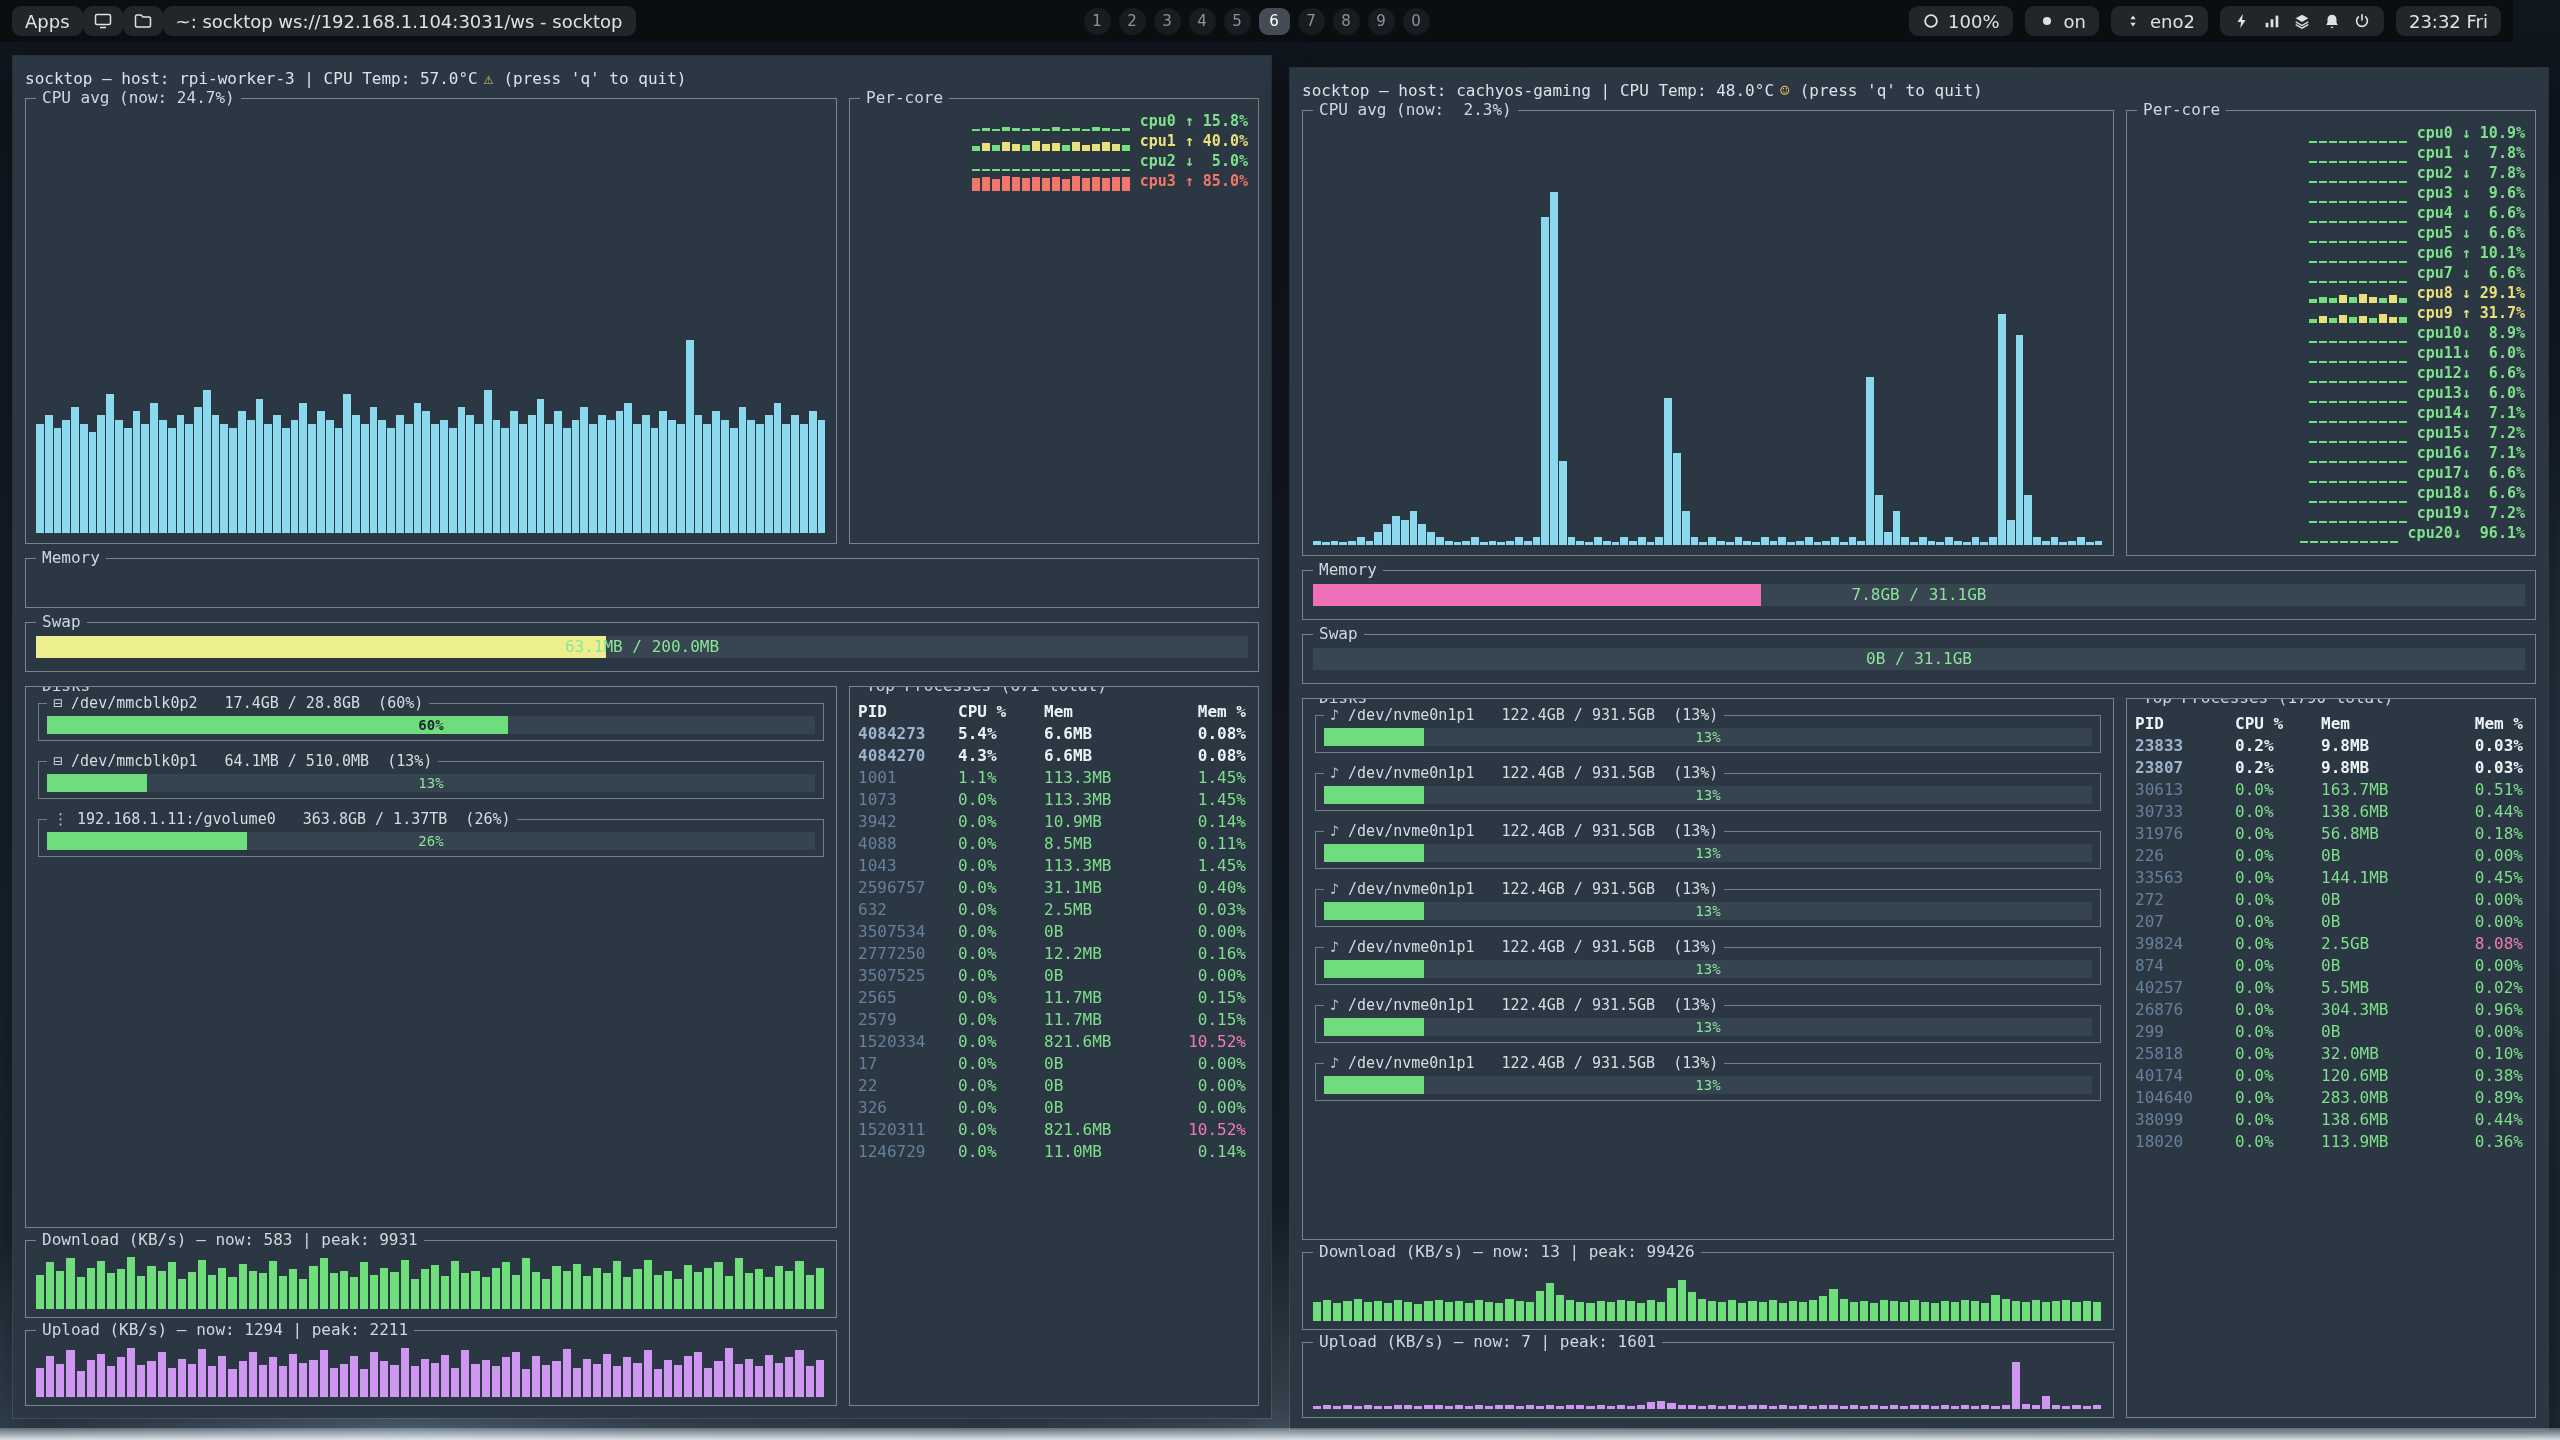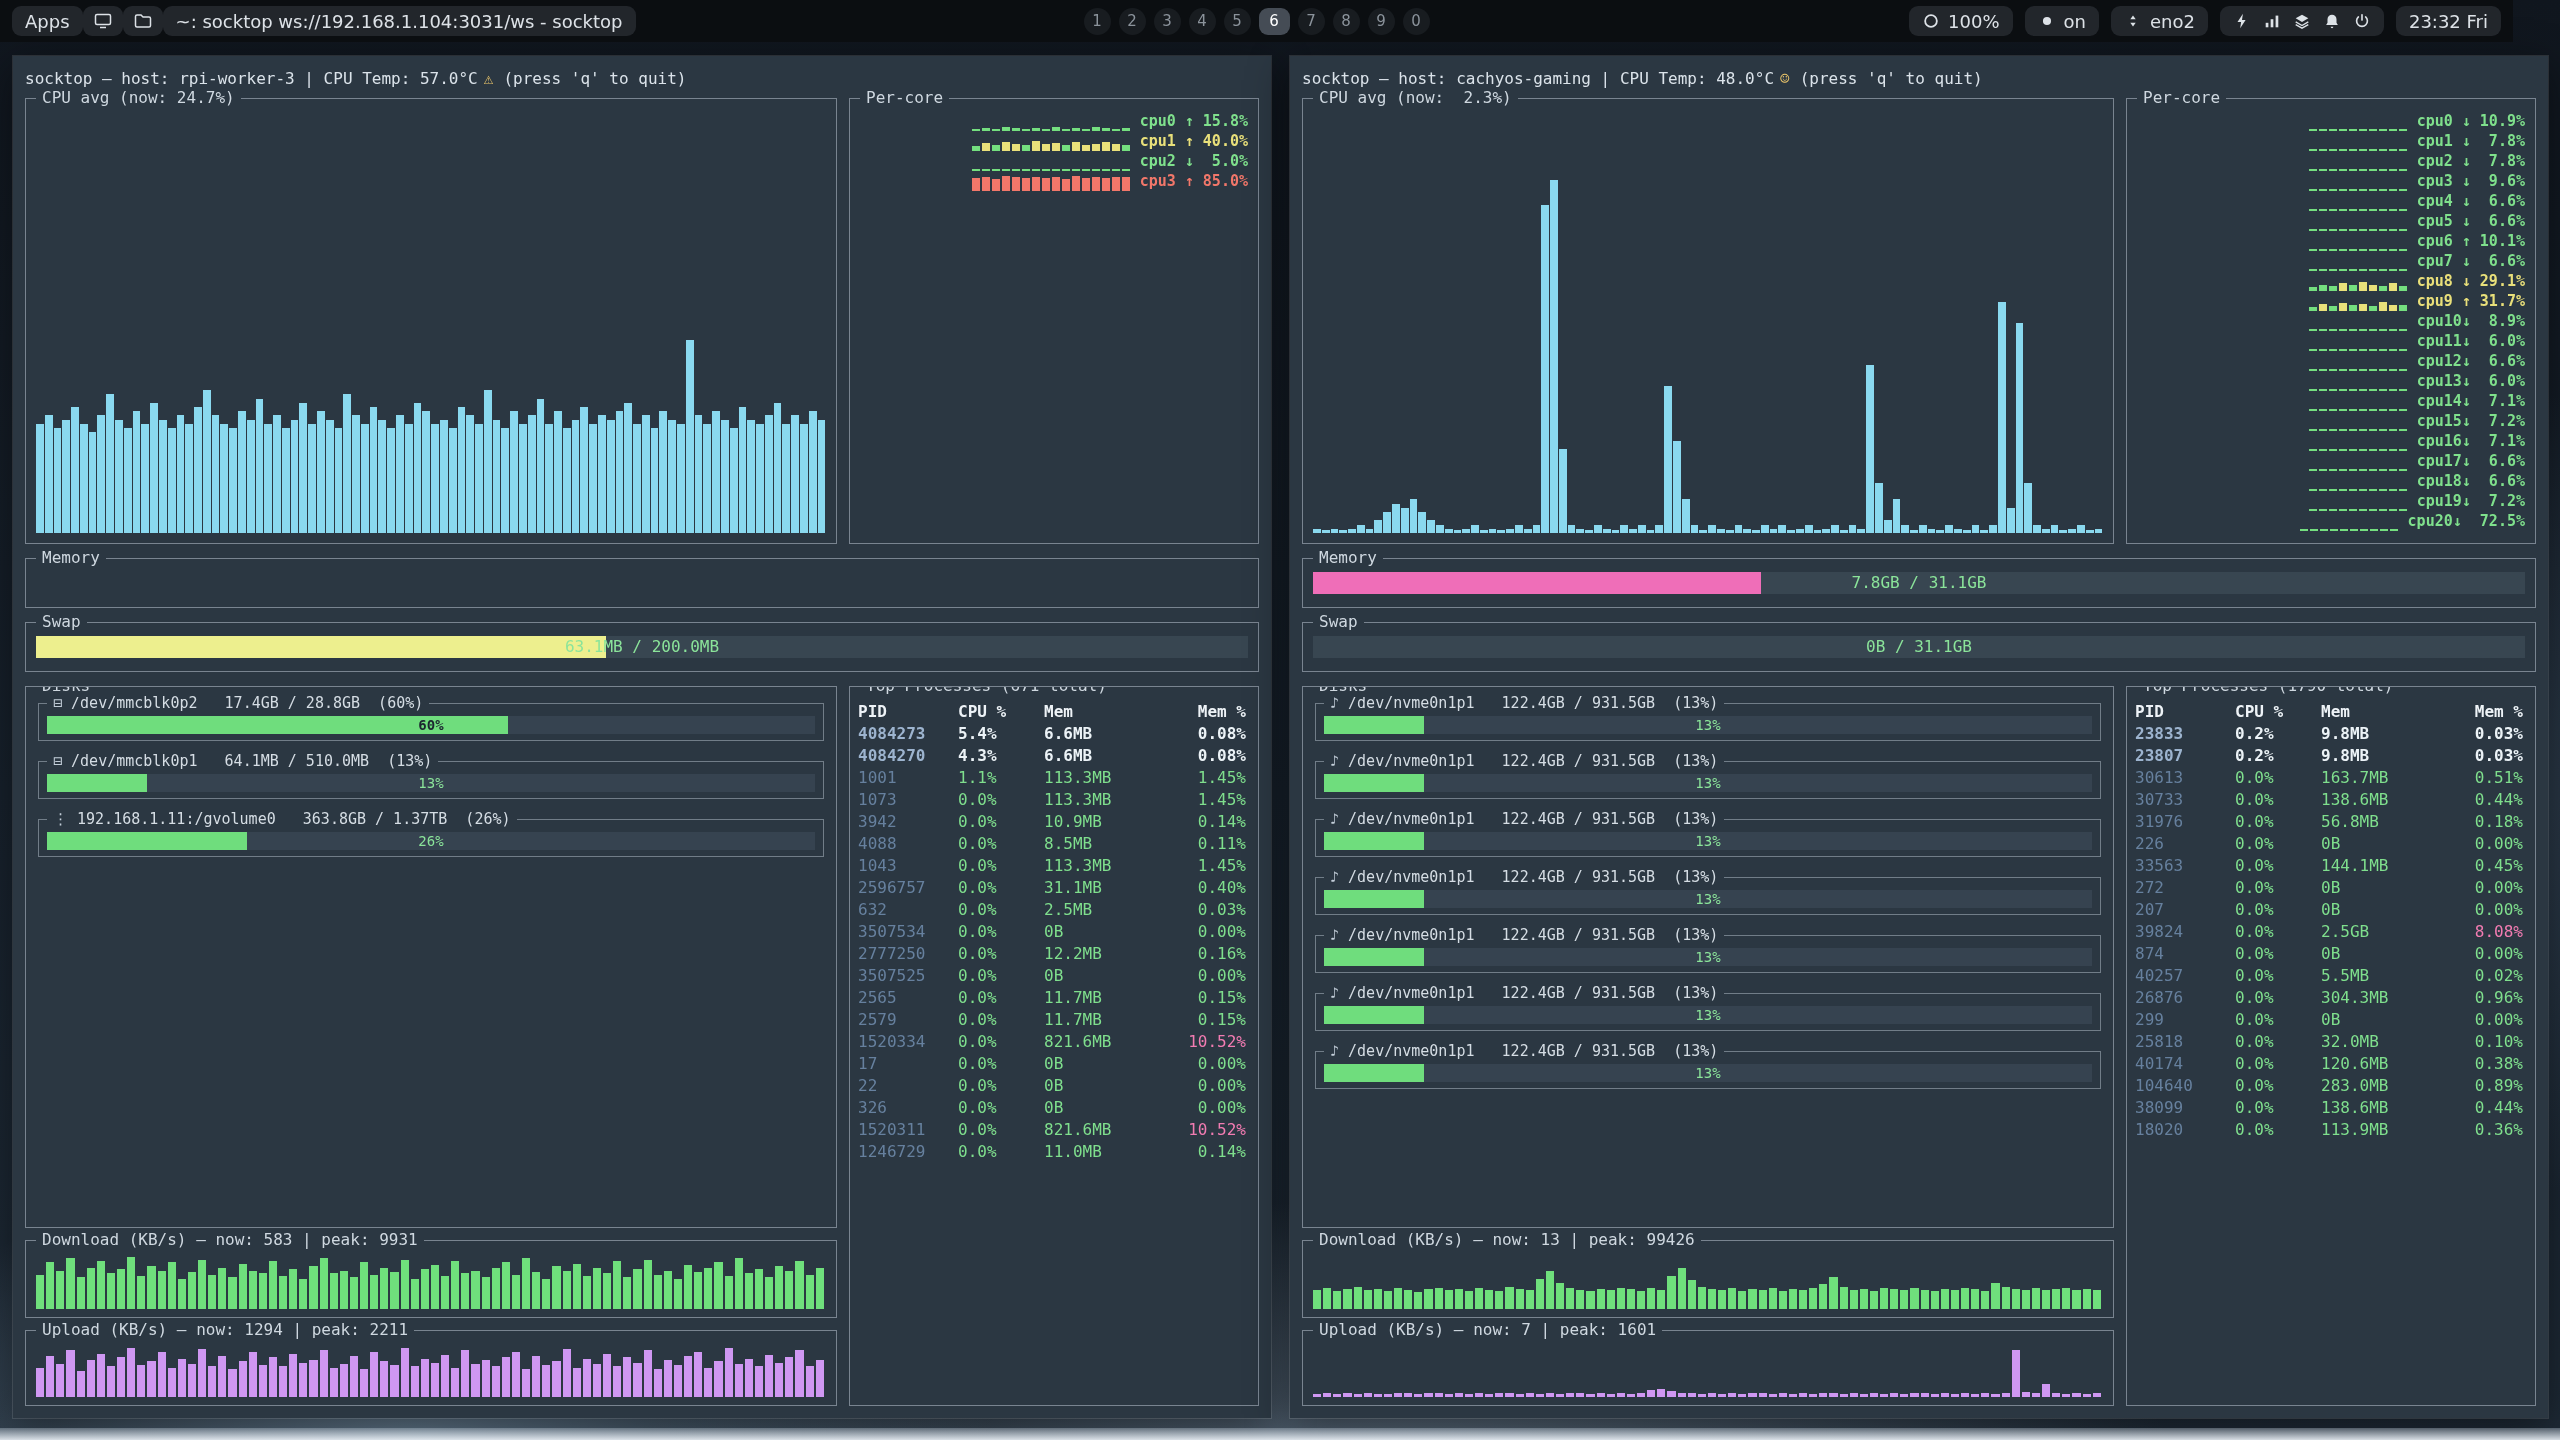--- a/index.html
+++ b/index.html
@@ -29,21 +29,21 @@
     display:flex; align-items:center; justify-content:center; font-size:15px; cursor:default; }
   .ws.active { background:#454c55; color:#ffffff; border-radius:9px; width:31px; }
   #topbar-right { margin-left:auto; display:flex; gap:12px; align-items:center; }
   .icon-group { gap:12px; }
 
   
   .terminal { position:absolute; top:56px; width:1258px; height:1362px; background:#2b3742;
     padding:8px 12px 12px; color:#d5dde4; font-size:16px;
     box-shadow:0 0 0 1px rgba(255,255,255,0.12), 0 10px 40px rgba(0,0,0,0.45);
     display:flex; flex-direction:column; }
-  #term0 { left:13px; } #term1 { left:1290px; }
+  #term0 { left:13px; } #term1 { left:1290px;margin-top:12px; }
   .term-title { height:30px; line-height:30px; color:#dbe3ea; overflow:hidden; white-space:nowrap; }
   .temp-icon { color:#e9c46a; margin:0 10px 0 6px; }
 
   .box { border:1px solid rgba(200,210,222,0.5); position:relative; }
   .box-title { position:absolute; top:-12px; left:10px; background:#2b3742; padding:0 6px;
     color:#cfd8e0; z-index:2; white-space:pre; line-height:22px; }
 
   .row-top { display:flex; gap:12px; height:446px; margin-top:4px; }
   .cpu-box { width:812px; }
   .percore-box { flex:1; }
@@ -1137,21 +1137,21 @@
               <div class="sbar grn" style="height: 10%;"></div>
               <div class="sbar grn" style="height: 10%;"></div>
               <div class="sbar grn" style="height: 10%;"></div>
               <div class="sbar grn" style="height: 10%;"></div>
               <div class="sbar grn" style="height: 10%;"></div>
               <div class="sbar grn" style="height: 10%;"></div>
               <div class="sbar grn" style="height: 10%;"></div>
               <div class="sbar grn" style="height: 10%;"></div>
               <div class="sbar grn" style="height: 10%;"></div>
             </div>
-            <span class="core-label grn">cpu20↓  72.5%</span>
+            <span class="core-label grn">cpu20↓  96.1%</span>
           </div>
         </div>
     </div>
   </div>
 
   <div class="box gauge-box">
     <span class="box-title">Memory</span>
     <div class="gauge">
       <div class="gauge-fill" style="width: 37%; background: rgb(239, 110, 184);"></div>
       <div class="gauge-label">7.8GB / 31.1GB</div>

